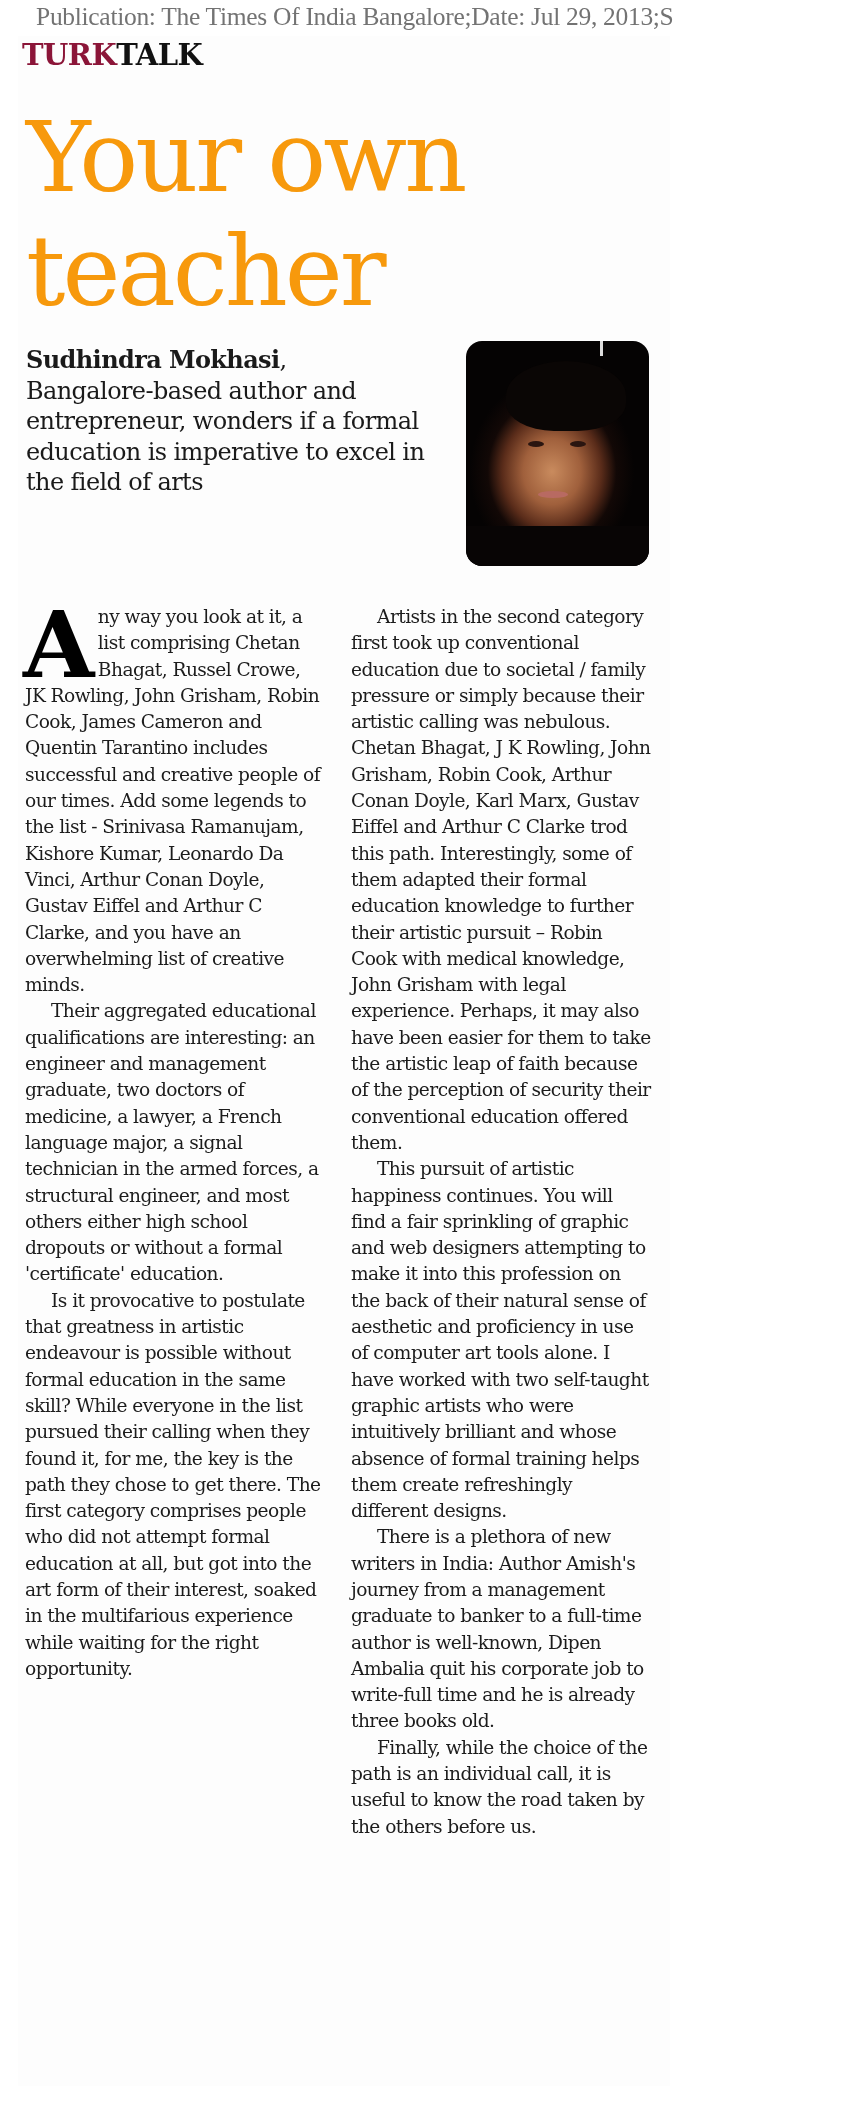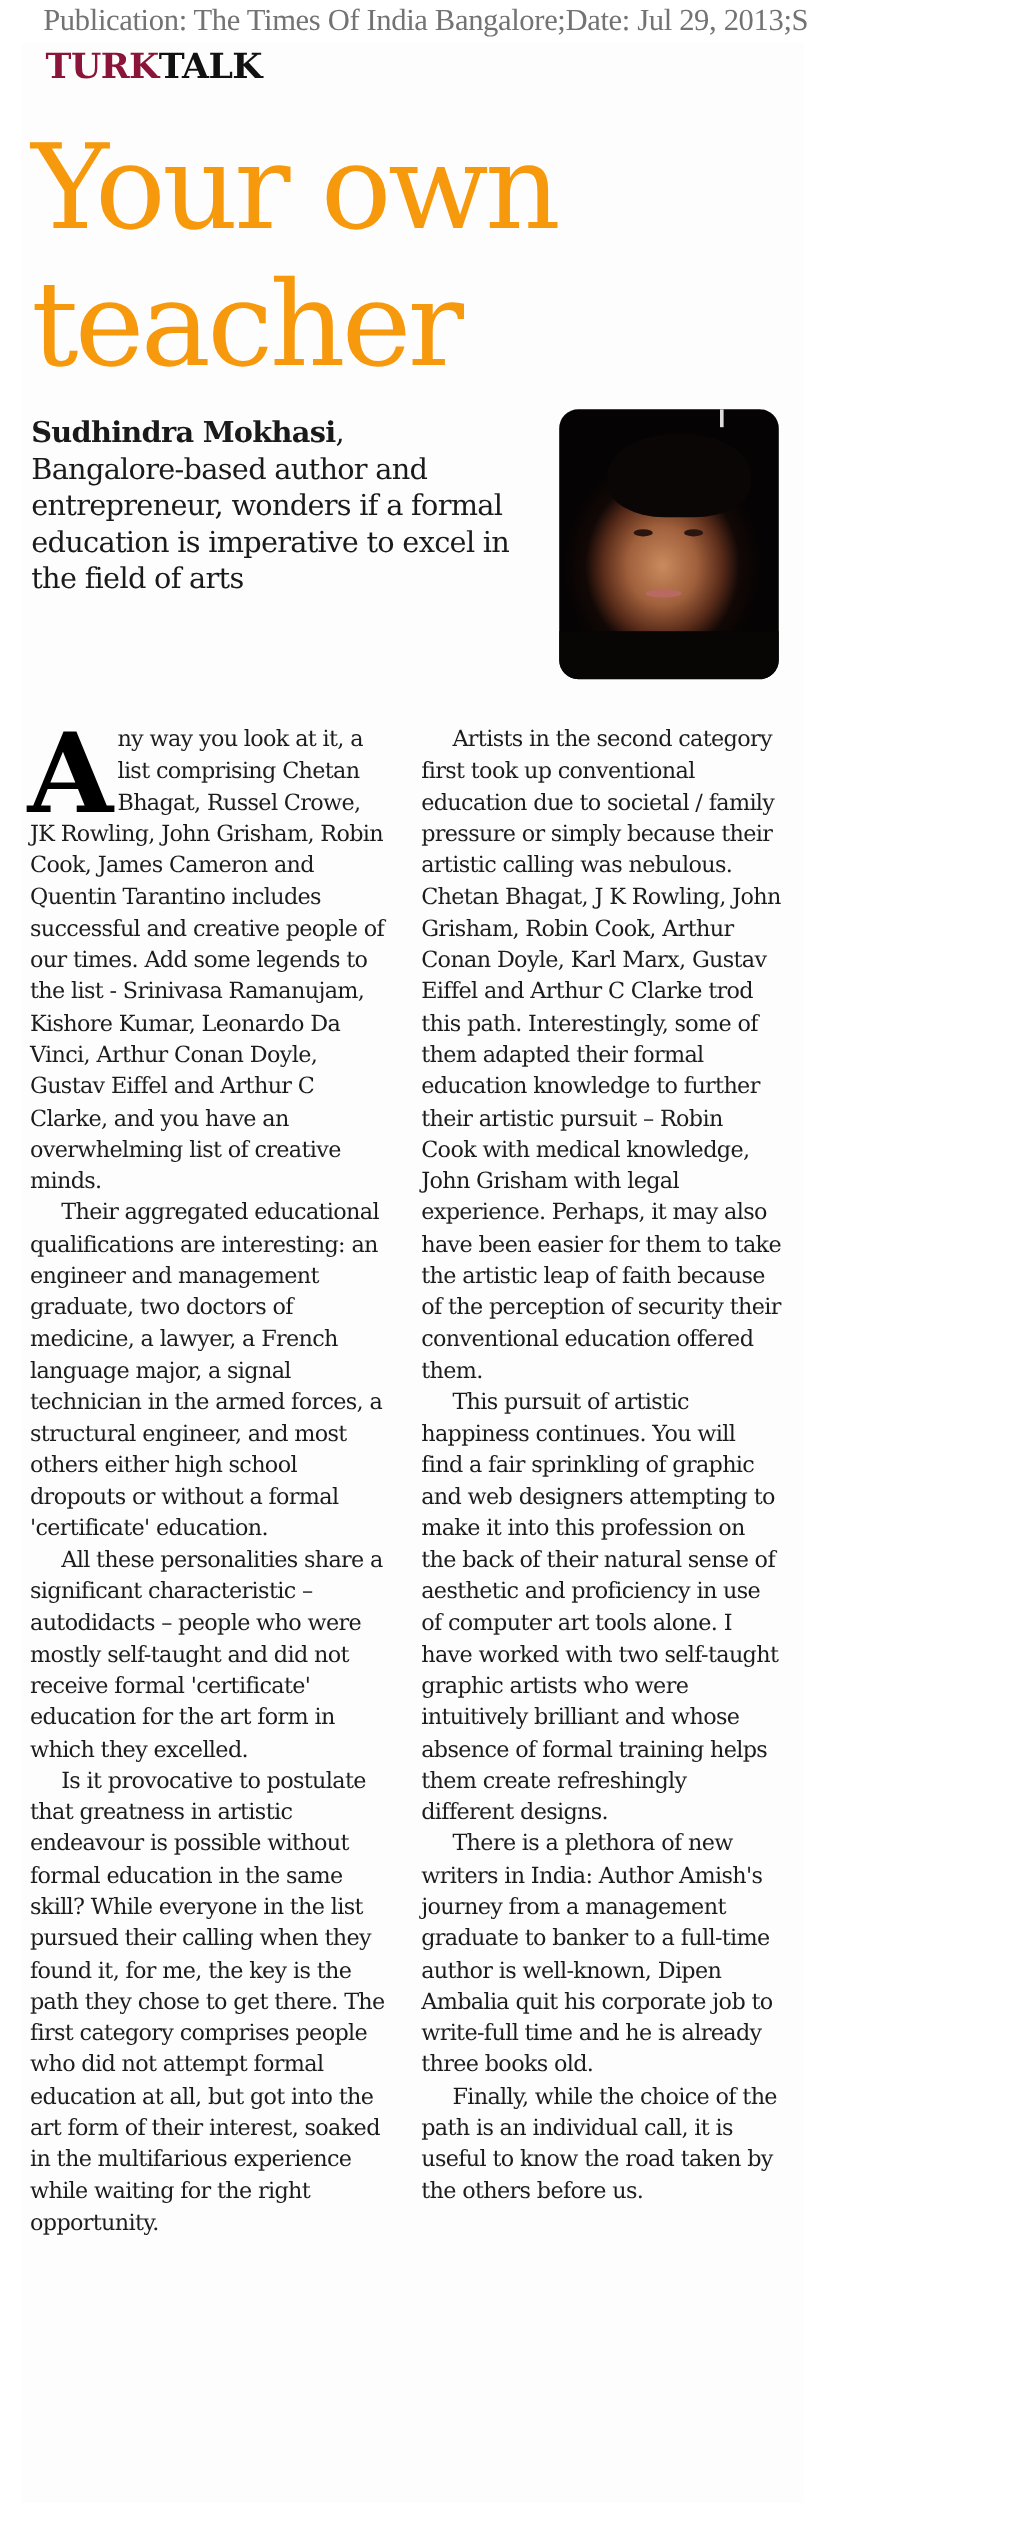--- a/index.html
+++ b/index.html
@@ -11,21 +11,21 @@
     }
     .clip {
       position: absolute; left: 18px; top: 36px; width: 652px; height: 2050px;
       background: #fdfdfd;
     }
     .kicker {
       position: absolute; left: 22px; top: 38px;
       font-family: "DejaVu Serif", serif; font-weight: bold; font-size: 29px;
       letter-spacing: -0.5px; white-space: nowrap;
     }
-    .kicker .k1 { color: #8b1538; margin-left: 16px; }
+    .kicker .k1 { color: #8b1538; }
     .kicker .k2 { color: #111; text-align: center; }
     .headline {
       position: absolute; left: 26px; top: 100px; width: 620px;
       font-family: "DejaVu Serif", serif; font-weight: normal;
       font-size: 98px; line-height: 114px; color: #f7990c;
       letter-spacing: -3px; margin: 0;
     }
     .standfirst {
       position: absolute; left: 26px; top: 345px; width: 410px;
       font-family: "DejaVu Serif", serif; font-size: 24px; line-height: 30.5px;
@@ -79,21 +79,20 @@
   <div class="eye l"></div>
   <div class="eye r"></div>
   <div class="mouth"></div>
   <div class="shirt"></div>
   <div class="stick"></div>
 </div>
 
 <div class="col left">
   <p class="first"><span class="dropcap">A</span><span>ny way you look at it, a list comprising Chetan Bhagat, Russel Crowe, JK Rowling, John Grisham, Robin Cook, James Cameron and Quentin Tarantino includes successful and creative people of our times. Add some legends to the list - Srinivasa Ramanujam, Kishore Kumar, Leonardo Da Vinci, Arthur Conan Doyle, Gustav Eiffel and Arthur C Clarke, and you have an overwhelming list of creative minds.</span></p>
   <p>Their aggregated educational qualifications are interesting: an engineer and management graduate, two doctors of medicine, a lawyer, a French language major, a signal technician in the armed forces, a structural engineer, and most others either high school dropouts or without a formal 'certificate' education.</p>
-  <p>All these personalities share a significant characteristic – autodidacts – people who were mostly self-taught and did not receive formal 'certificate' education for the art form in which they excelled.</p>
   <p>Is it provocative to postulate that greatness in artistic endeavour is possible without formal education in the same skill? While everyone in the list pursued their calling when they found it, for me, the key is the path they chose to get there. The first category comprises people who did not attempt formal education at all, but got into the art form of their interest, soaked in the multifarious experience while waiting for the right opportunity.</p>
 </div>
 
 <div class="col right">
   <p>Artists in the second category first took up conventional education due to societal / family pressure or simply because their artistic calling was nebulous. Chetan Bhagat, J K Rowling, John Grisham, Robin Cook, Arthur Conan Doyle, Karl Marx, Gustav Eiffel and Arthur C Clarke trod this path. Interestingly, some of them adapted their formal education knowledge to further their artistic pursuit – Robin Cook with medical knowledge, John Grisham with legal experience. Perhaps, it may also have been easier for them to take the artistic leap of faith because of the perception of security their conventional education offered them.</p>
   <p>This pursuit of artistic happiness continues. You will find a fair sprinkling of graphic and web designers attempting to make it into this profession on the back of their natural sense of aesthetic and proficiency in use of computer art tools alone. I have worked with two self-taught graphic artists who were intuitively brilliant and whose absence of formal training helps them create refreshingly different designs.</p>
   <p>There is a plethora of new writers in India: Author Amish's journey from a management graduate to banker to a full-time author is well-known, Dipen Ambalia quit his corporate job to write-full time and he is already three books old.</p>
   <p>Finally, while the choice of the path is an individual call, it is useful to know the road taken by the others before us.</p>
 </div>
 

